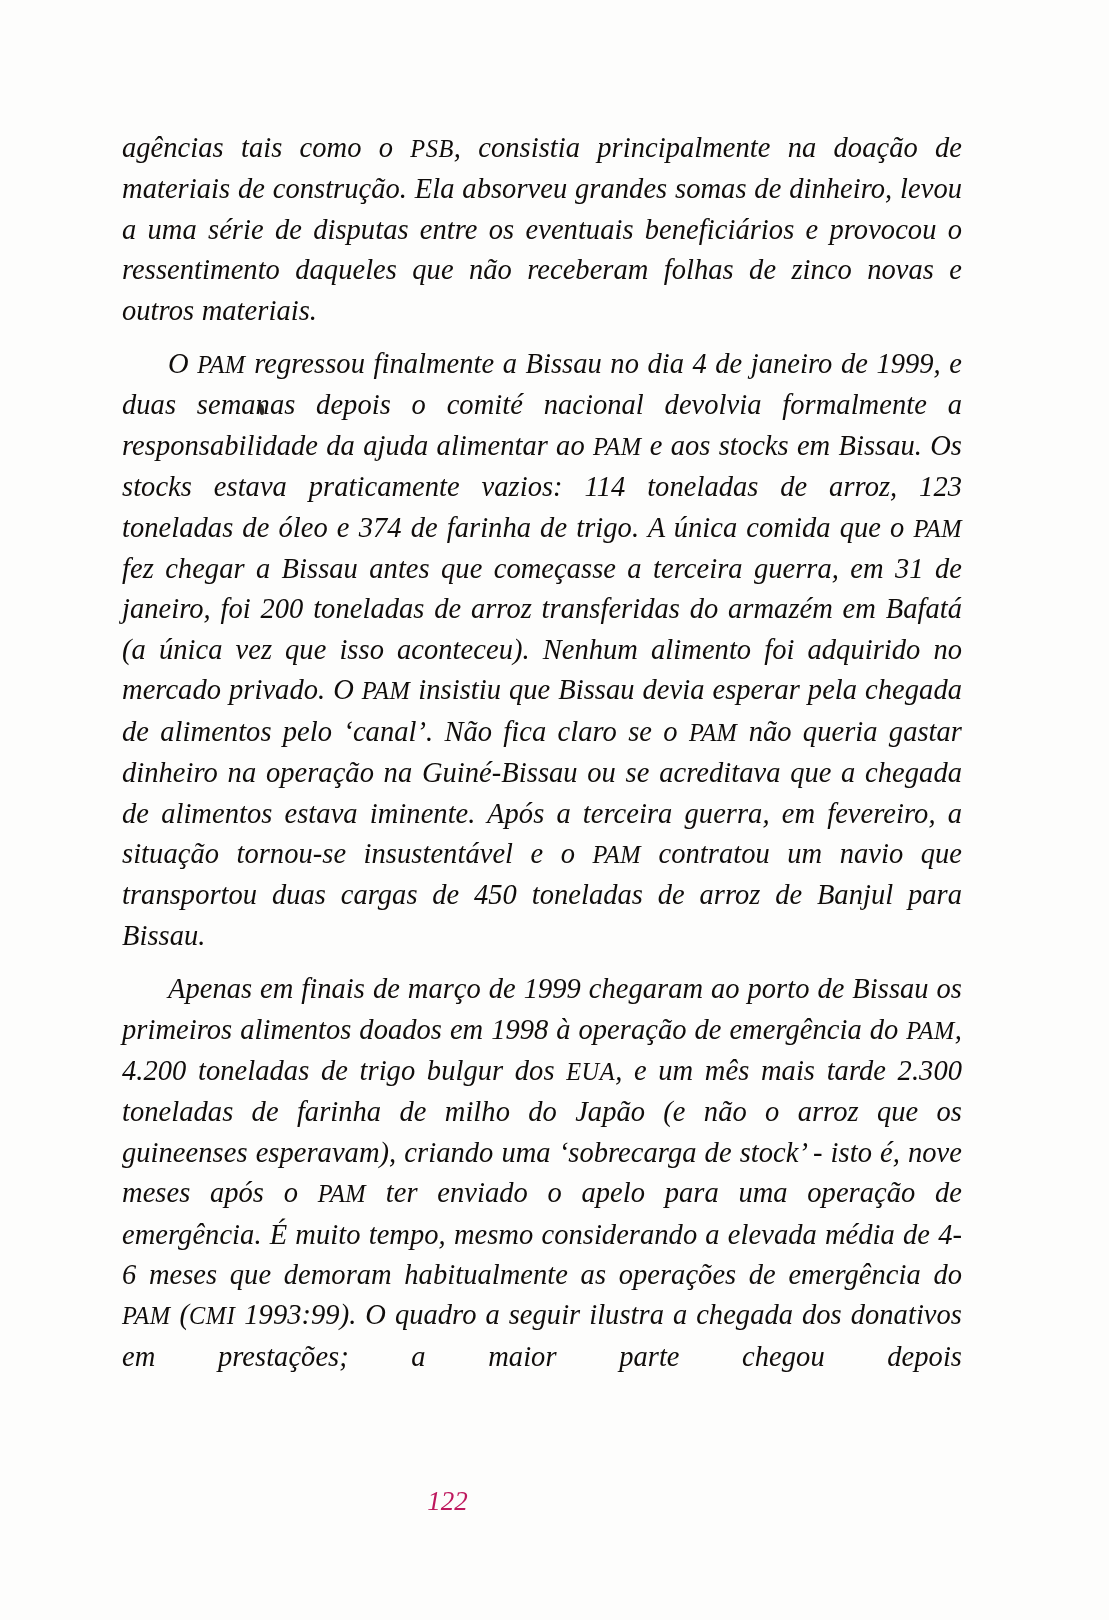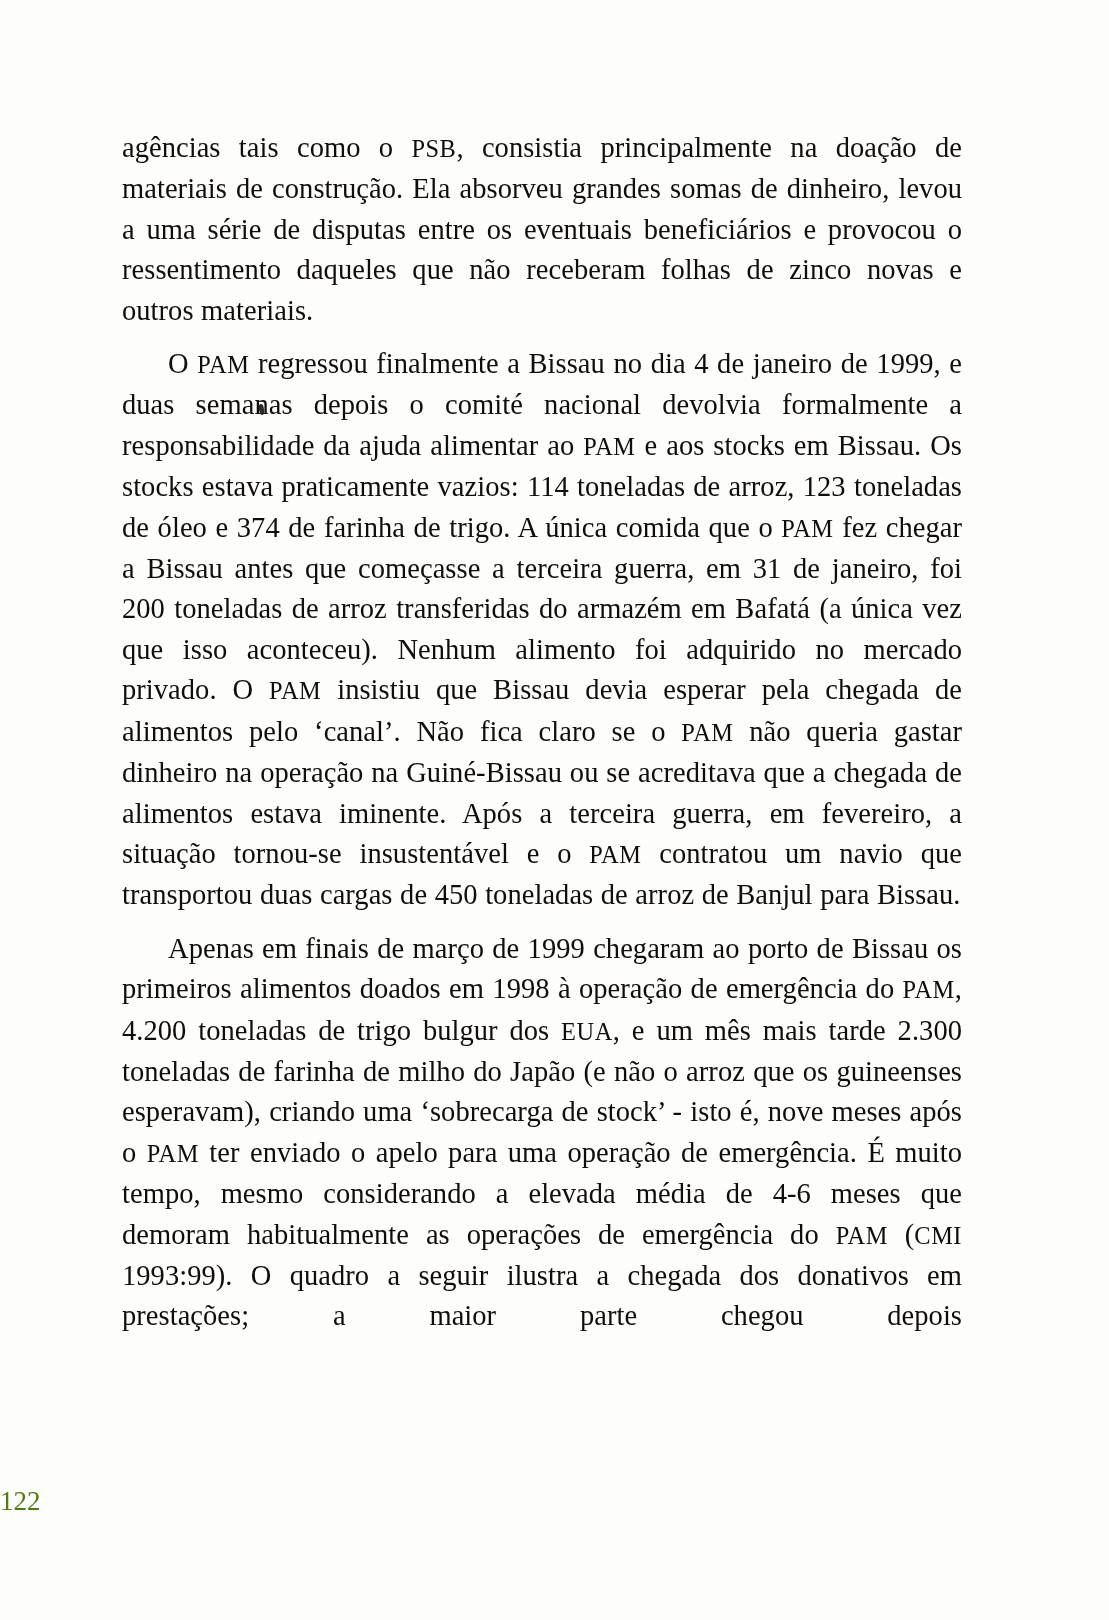--- a/index.html
+++ b/index.html
@@ -13,20 +13,21 @@
     font-family: "Liberation Serif", "DejaVu Serif", serif;
     color: #100d0b;
     overflow: hidden;
   }
 
   .page {
     position: relative;
     width: 895px;
     height: 1620px;
     background: #fdfdfc;
+    font-style: italic;
   }
 
   .textblock {
     position: absolute;
     left: 122px;
     top: 128px;
     width: 840px;
   }
 
   .para {
@@ -55,23 +56,24 @@
   .sc {
     font-size: 0.855em;
     letter-spacing: 0.55px;
   }
 
   .pagenum {
     position: absolute;
     left: 0;
     right: 0;
     top: 1488px;
+    text-align: center;
     font-size: 27px;
     line-height: 1;
-    color: #4d7c0f;
+    color: #be185d;
     font-family: "Liberation Serif", "DejaVu Serif", serif;
   }
 
   
   .scan-mark {
     position: absolute;
     left: 259px;
     top: 404px;
     width: 5px;
     height: 11px;

